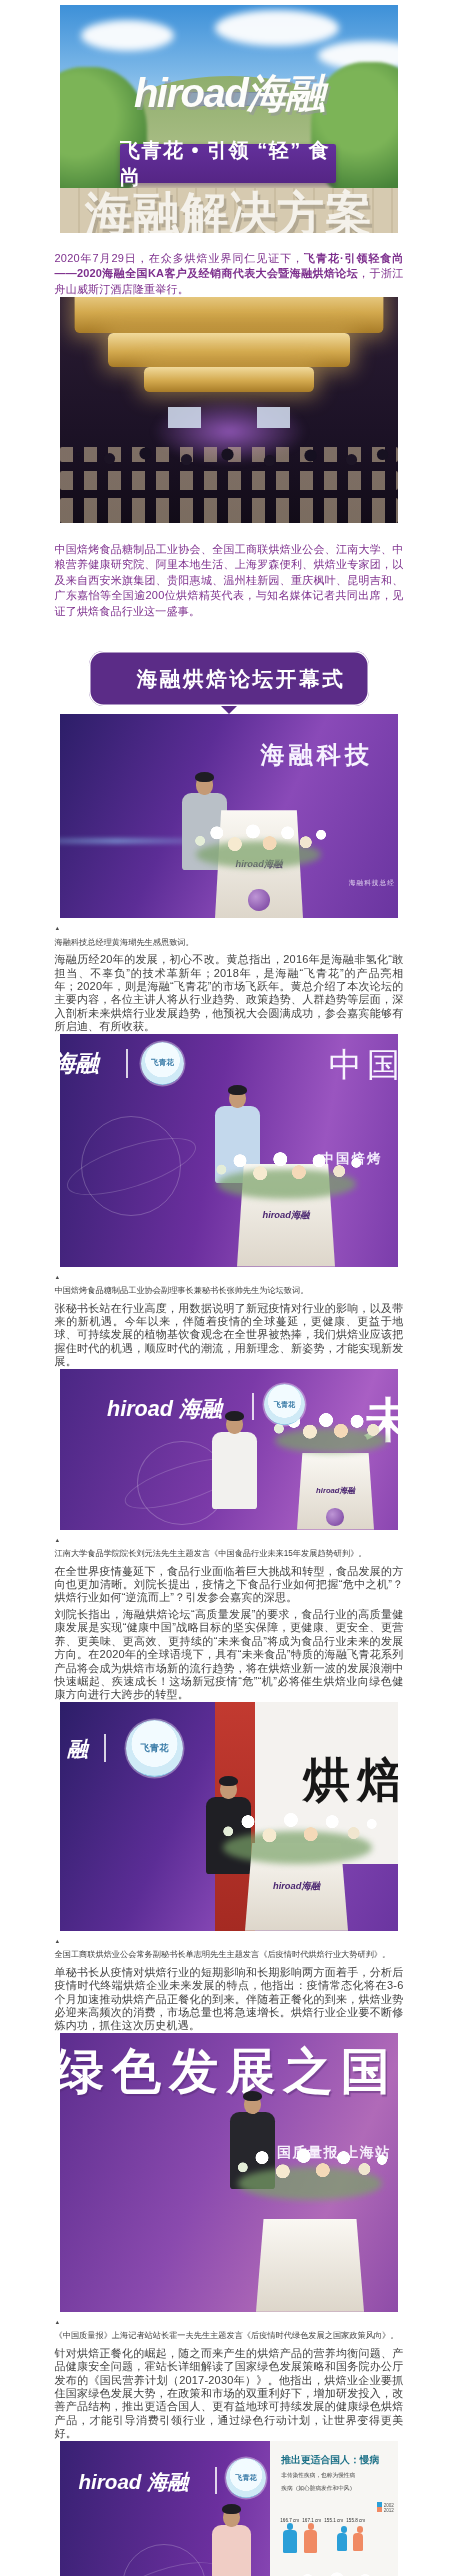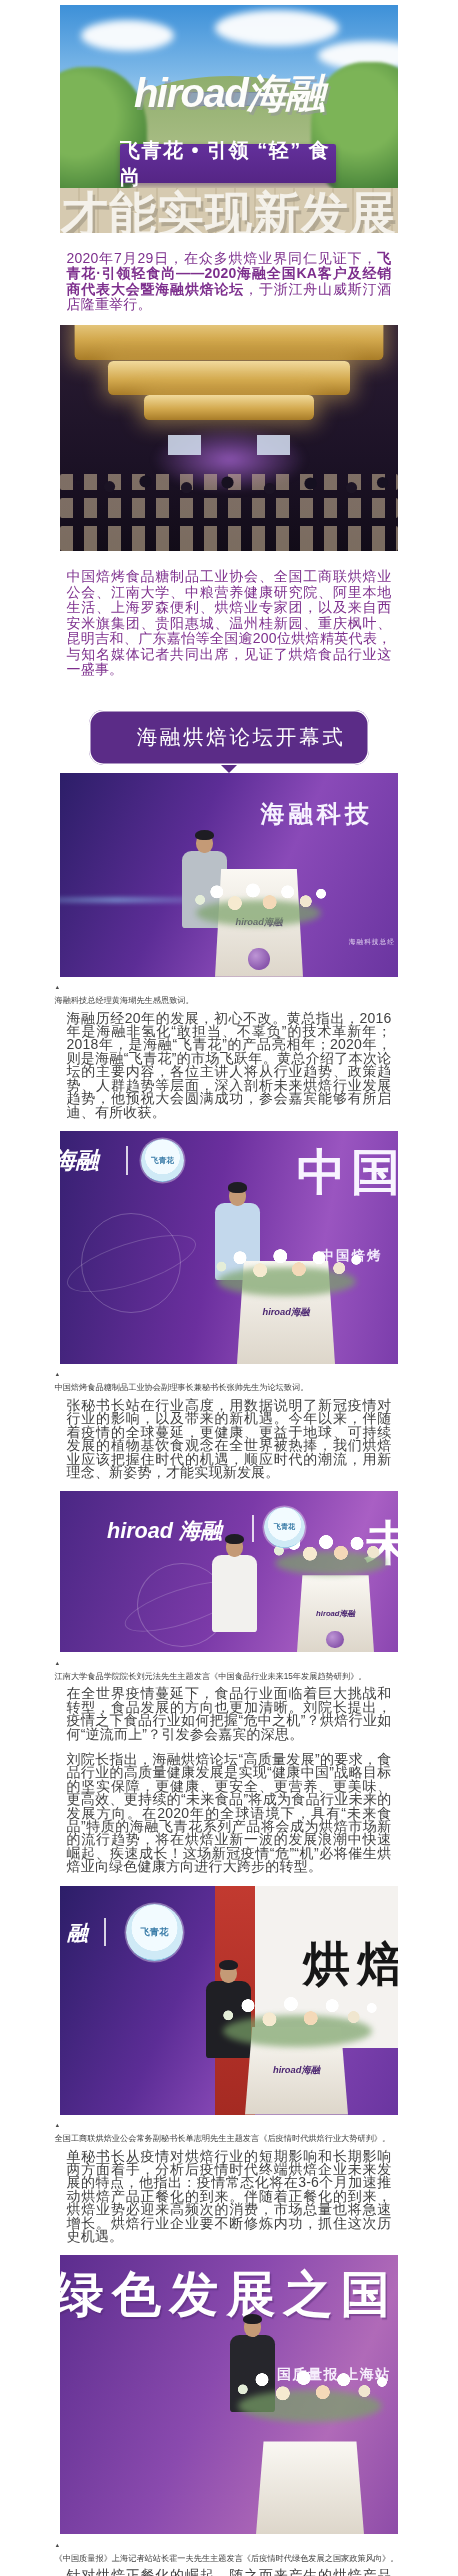--- a/index.html
+++ b/index.html
@@ -1,38 +1,38 @@
 <!DOCTYPE html>
 <html style="font-size:8.2px"><head>
 <meta charset="utf-8">
 <style>
   html,body{margin:0;padding:0;background:#ffffff;}
   body{width:458px;font-family:"Liberation Sans","DejaVu Sans",sans-serif;color:#3f3f3f;}
   .wrap{width:349px;margin:0 auto;padding-top:5.2px;padding-bottom:20.6px;display:flow-root;}
 
   
-  .para{font-size:14px;line-height:13.4px;letter-spacing:0.2px;margin:12px;text-align:justify;}
+  .para{font-size:11px;line-height:13.4px;letter-spacing:0.2px;margin:0;text-align:justify;}
   .para.purple{color:#7d2f8d;line-height:15.5px;}
   .para .pbold{color:#7d2f8d;font-weight:bold;}
   .caption{font-size:8.2px;line-height:11.3px;margin:0;color:#3f3f3f;}
   .marker{font-size:5.7px;color:#4a4a4a;line-height:7.2px;}
   .mt-intro{margin-top:17.5px;}
   .mt15{margin-top:7.7px;} .mt36{margin-top:18.5px;}
   .mt100{margin-top:52px;} .mt22{margin-top:11.3px;} .mt14{margin-top:7.2px;}
   .mt8{margin-top:4.1px;} .mt10{margin-top:5.2px;} .mt30{margin-top:15.5px;}
   .mt170{margin-top:88px;} .mt6{margin-top:3.1px;} .mt48{margin-top:25px;}
   .mt78{margin-top:40px;}
 
   
   .badge-wrap{position:relative;width:fit-content;margin:32px auto 0;}
   .badge-box{position:relative;background:#5b2c87;border-radius:14.4px;padding:0 24px;height:55px;
     display:flex;align-items:center;justify-content:center;box-shadow:inset 0 0 0 1.5px #ffffff;}
   .badge-box::before{content:"";position:absolute;left:-4.6px;top:3.1px;right:2.6px;bottom:-4.6px;
     border:1px solid #5b2c87;border-radius:15.5px;z-index:-1;}
-  .badge-label{color:#ffffff;font-size:20.6px;font-weight:normal;letter-spacing:2.6px;white-space:nowrap;margin-left:24px;}
+  .badge-label{color:#ffffff;font-size:20.6px;font-weight:bold;letter-spacing:2.6px;white-space:nowrap;margin-left:24px;}
   .badge-tail{width:0;height:0;margin:0 auto;border-left:8.8px solid transparent;
     border-right:8.8px solid transparent;border-top:8.8px solid #5b2c87;}
 
   
   .photo{position:relative;width:338px;margin:0 auto;overflow:hidden;background:#40276e;}
 
   
   .photo.hero{height:228px;background:linear-gradient(180deg,#3d90d8 0%,#7db8e8 30%,#b9d9f2 52%,#dcebf6 62%,#cfc3a9 62.5%);}
   .cloud{position:absolute;background:#ffffff;border-radius:50%;filter:blur(3.6px);opacity:.95;}
   .mtn{position:absolute;left:62px;top:71px;width:216px;height:77px;border-radius:50% 50% 0 0;
@@ -101,21 +101,21 @@
     background:radial-gradient(circle at 50% 42%,#f2fbff 0 52%,#cfeaf6 53% 72%,#96cfe9 73%);
     color:#3a7ca8;font-weight:bold;box-shadow:0 0 0 1.5px rgba(255,255,255,.35);}
   .logo-big{position:absolute;color:#ffffff;font-weight:800;font-style:italic;white-space:nowrap;}
   .vdiv{position:absolute;width:1.5px;background:rgba(255,255,255,.8);}
 
   .photo.sp1{height:204px;} .photo.sp2{height:233px;} .photo.sp3{height:161px;}
   .photo.sp4{height:229px;} .photo.green{height:279px;} .photo.woman{height:209px;}
 
   .sp1-screen{position:absolute;right:25px;top:25px;color:#f7f3ff;font-size:24px;font-weight:bold;letter-spacing:4.1px;}
   .sp1-corner{position:absolute;right:3.1px;bottom:30px;color:#efe6fa;font-size:6.7px;letter-spacing:1px;opacity:.9;}
-  .sp2-big{position:absolute;right:-7.2px;top:9.3px;color:#f8f4ff;font-size:49px;font-weight:bold;letter-spacing:5.2px;white-space:nowrap;}
+  .sp2-big{position:absolute;right:-7.2px;top:9.3px;color:#f8f4ff;font-size:33px;font-weight:normal;letter-spacing:5.2px;white-space:nowrap;}
   .sp2-mid{position:absolute;right:15.5px;top:116px;color:#f3ecfd;font-size:13.4px;font-weight:bold;letter-spacing:2.1px;}
   .sp3-side{position:absolute;right:-13.4px;top:20.6px;color:#ffffff;font-size:47px;font-weight:bold;}
   .sp4-red{position:absolute;top:0;bottom:0;left:155px;width:40px;background:linear-gradient(180deg,#c23a30,#a52a22);}
   .sp4-screen{position:absolute;top:0;bottom:67px;left:195px;right:0;background:#f4f2ef;}
   .sp4-screen span{position:absolute;right:-13.4px;top:47px;color:#161616;font-size:47px;font-weight:800;letter-spacing:7.2px;white-space:nowrap;}
   .green-head{position:absolute;left:-5.2px;right:-15.5px;top:6.2px;color:#ffffff;font-size:49px;font-weight:800;
     letter-spacing:8.2px;white-space:nowrap;text-shadow:1.5px 2.1px 1px rgba(80,40,110,.45);}
   .green-side{position:absolute;right:7.2px;top:111px;color:#f6eefc;font-size:14px;font-weight:bold;letter-spacing:1.5px;white-space:nowrap;}
   .slide{position:absolute;top:0;bottom:0;left:210px;right:0;background:#f7f6f3;padding:13.4px 5.2px 0 11.3px;box-sizing:border-box;}
   .slide-title{color:#1a6f86;font-size:9.8px;font-weight:800;white-space:nowrap;}
@@ -138,21 +138,21 @@
     <div class="cloud" style="left:258px;top:36px;width:103px;height:29px"></div>
     <div class="mtn"></div>
     <div class="bldg"></div>
     <div class="tree" style="left:-31px;top:62px"></div>
     <div class="tree" style="right:-31px;top:57px"></div>
     <div class="sign-top">hiroad海融</div>
     <div class="hero-banner">
       <span>飞青花 • 引领 “轻” 食尚</span>
     </div>
     <div class="ground"></div>
-    <div class="sign-bottom">才能实现新发展</div>
+    <div class="sign-bottom">海融解决方案</div>
   </figure>
 
   <p class="para purple mt-intro"><span>2020年7月29日，在众多烘焙业界同仁见证下，</span><span class="pbold">飞青花·引领轻食尚——2020海融全国KA客户及经销商代表大会暨海融烘焙论坛</span><span>，于浙江舟山威斯汀酒店隆重举行。</span></p>
 
   <figure class="photo hall mt15">
     <div class="chand" style="top:-10.3px;width:309px;height:46px"></div>
     <div class="chand" style="top:36px;width:242px;height:34px"></div>
     <div class="chand" style="top:70px;width:170px;height:25px"></div>
     <div class="glow"></div>
     <div class="screenlet" style="left:108px"></div>

